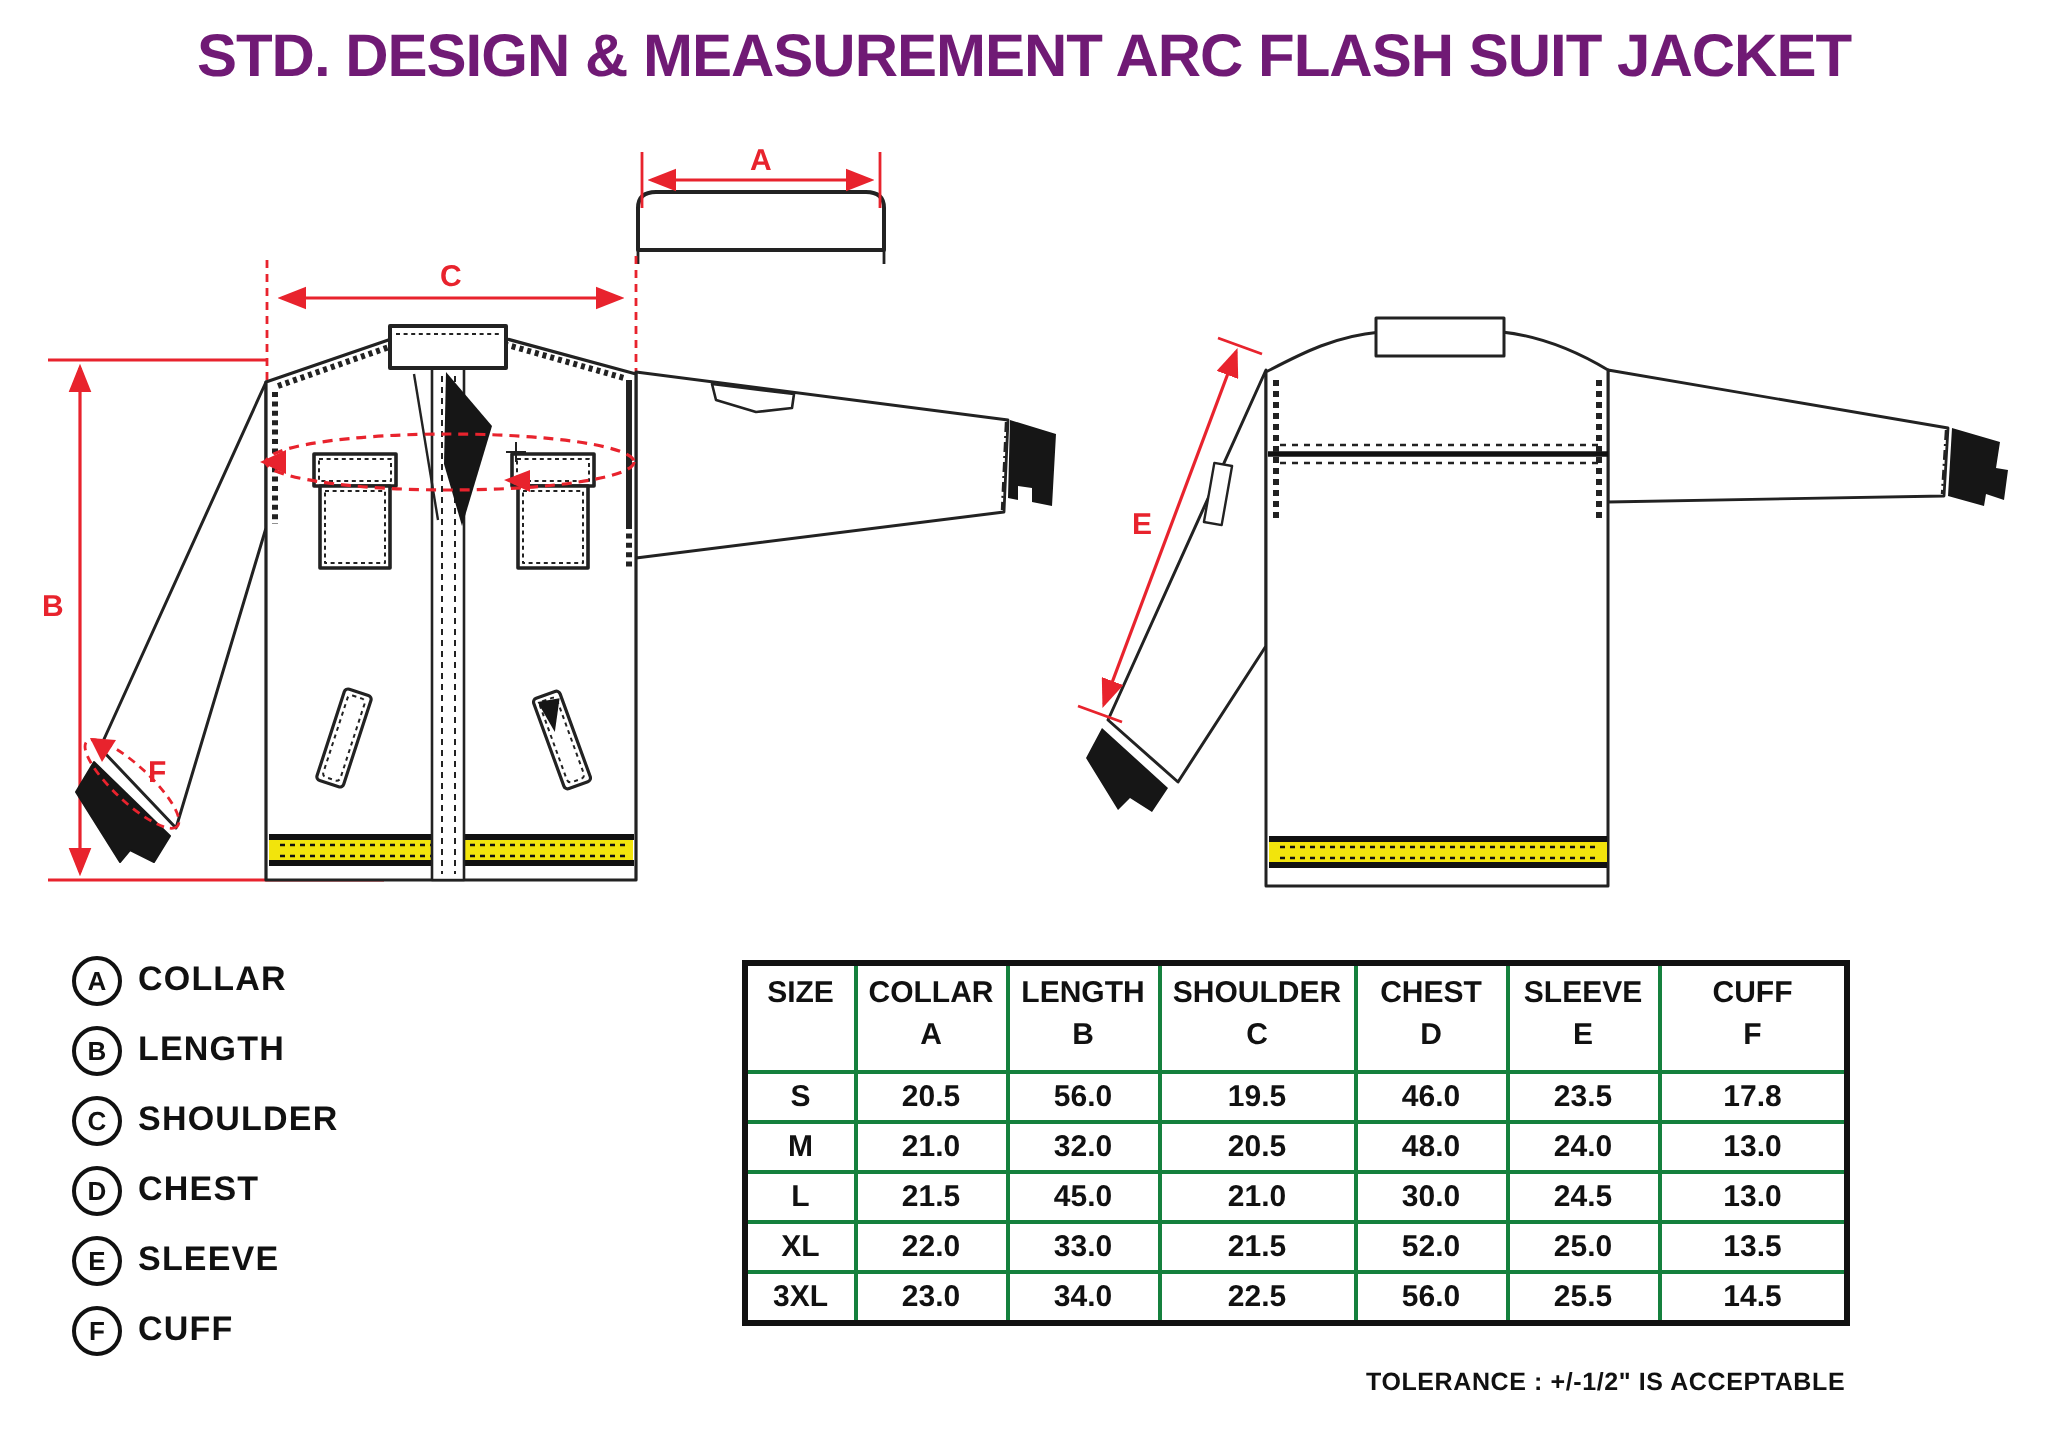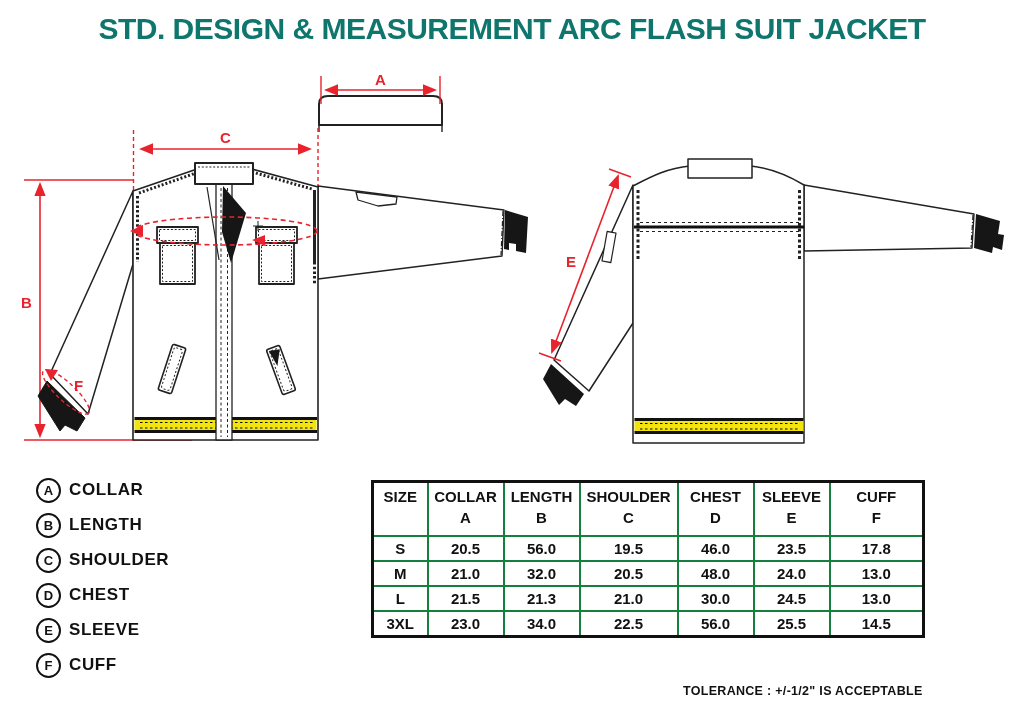--- a/index.html
+++ b/index.html
@@ -1,19 +1,19 @@
 <!DOCTYPE html>
 <html><head>
 <meta charset="utf-8">
 <style>
   html,body{margin:0;padding:0;background:#fff;}
   body{width:1024px;height:723px;position:relative;overflow:hidden;
        font-family:"Liberation Sans",sans-serif;color:#111;}
   .title{position:absolute;top:12px;left:0;width:1024px;text-align:center;
-         font-size:30px;font-weight:bold;letter-spacing:-0.5px;color:#0f766e;
+         font-size:30px;font-weight:bold;letter-spacing:-0.5px;color:#701a75;
          margin:0;white-space:nowrap;}
   #diagram{position:absolute;top:0;left:0;}
   
   .legend{position:absolute;left:36px;top:478px;}
   .legend-item{display:flex;align-items:center;height:24px;margin-bottom:11px;}
   .circ{width:21px;height:21px;border:2.6px solid #111;border-radius:50%;
         display:flex;align-items:center;justify-content:center;
         font-size:13px;font-weight:bold;flex:0 0 auto;}
   .legend-label{font-size:17px;font-weight:bold;letter-spacing:0.6px;margin-left:8px;}
   
@@ -243,25 +243,34 @@
     <td>21.0</td>
     <td>32.0</td>
     <td>20.5</td>
     <td>48.0</td>
     <td>24.0</td>
     <td>13.0</td>
   </tr>
   <tr>
     <td>L</td>
     <td>21.5</td>
-    <td>21.3</td>
+    <td>45.0</td>
     <td>21.0</td>
     <td>30.0</td>
     <td>24.5</td>
     <td>13.0</td>
+  </tr>
+  <tr>
+    <td>XL</td>
+    <td>22.0</td>
+    <td>33.0</td>
+    <td>21.5</td>
+    <td>52.0</td>
+    <td>25.0</td>
+    <td>13.5</td>
   </tr>
   <tr>
     <td>3XL</td>
     <td>23.0</td>
     <td>34.0</td>
     <td>22.5</td>
     <td>56.0</td>
     <td>25.5</td>
     <td>14.5</td>
   </tr>

